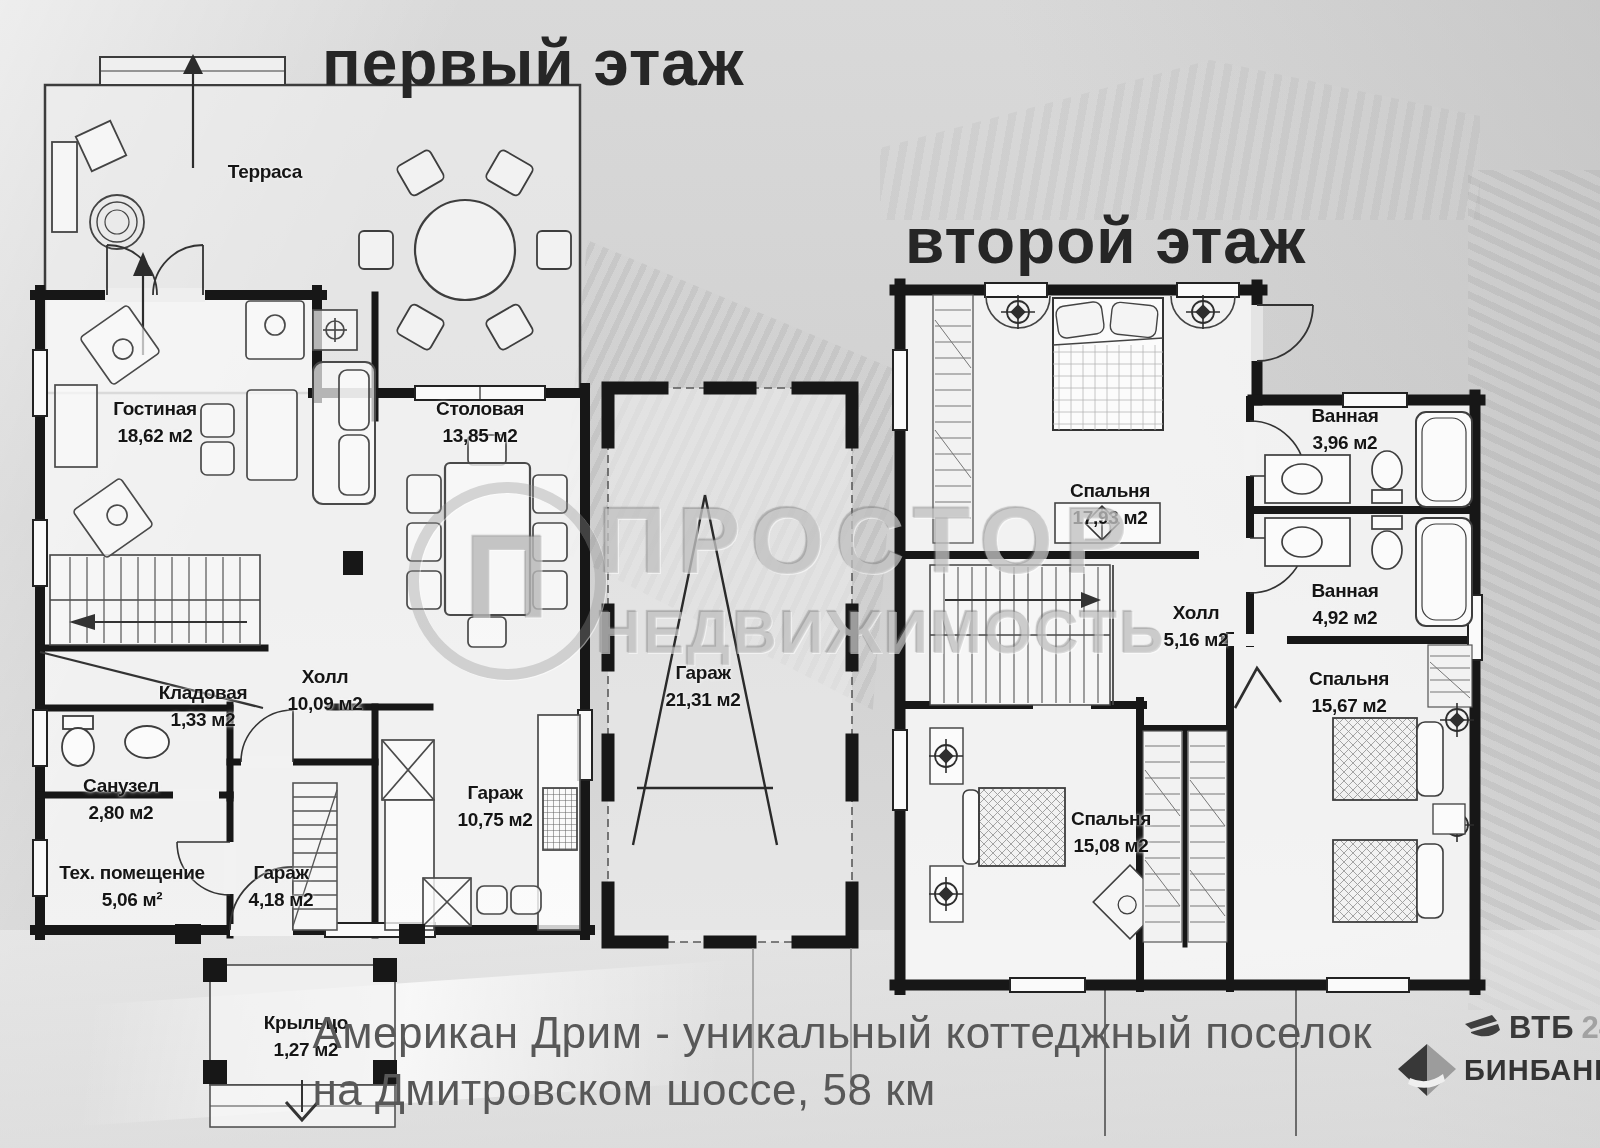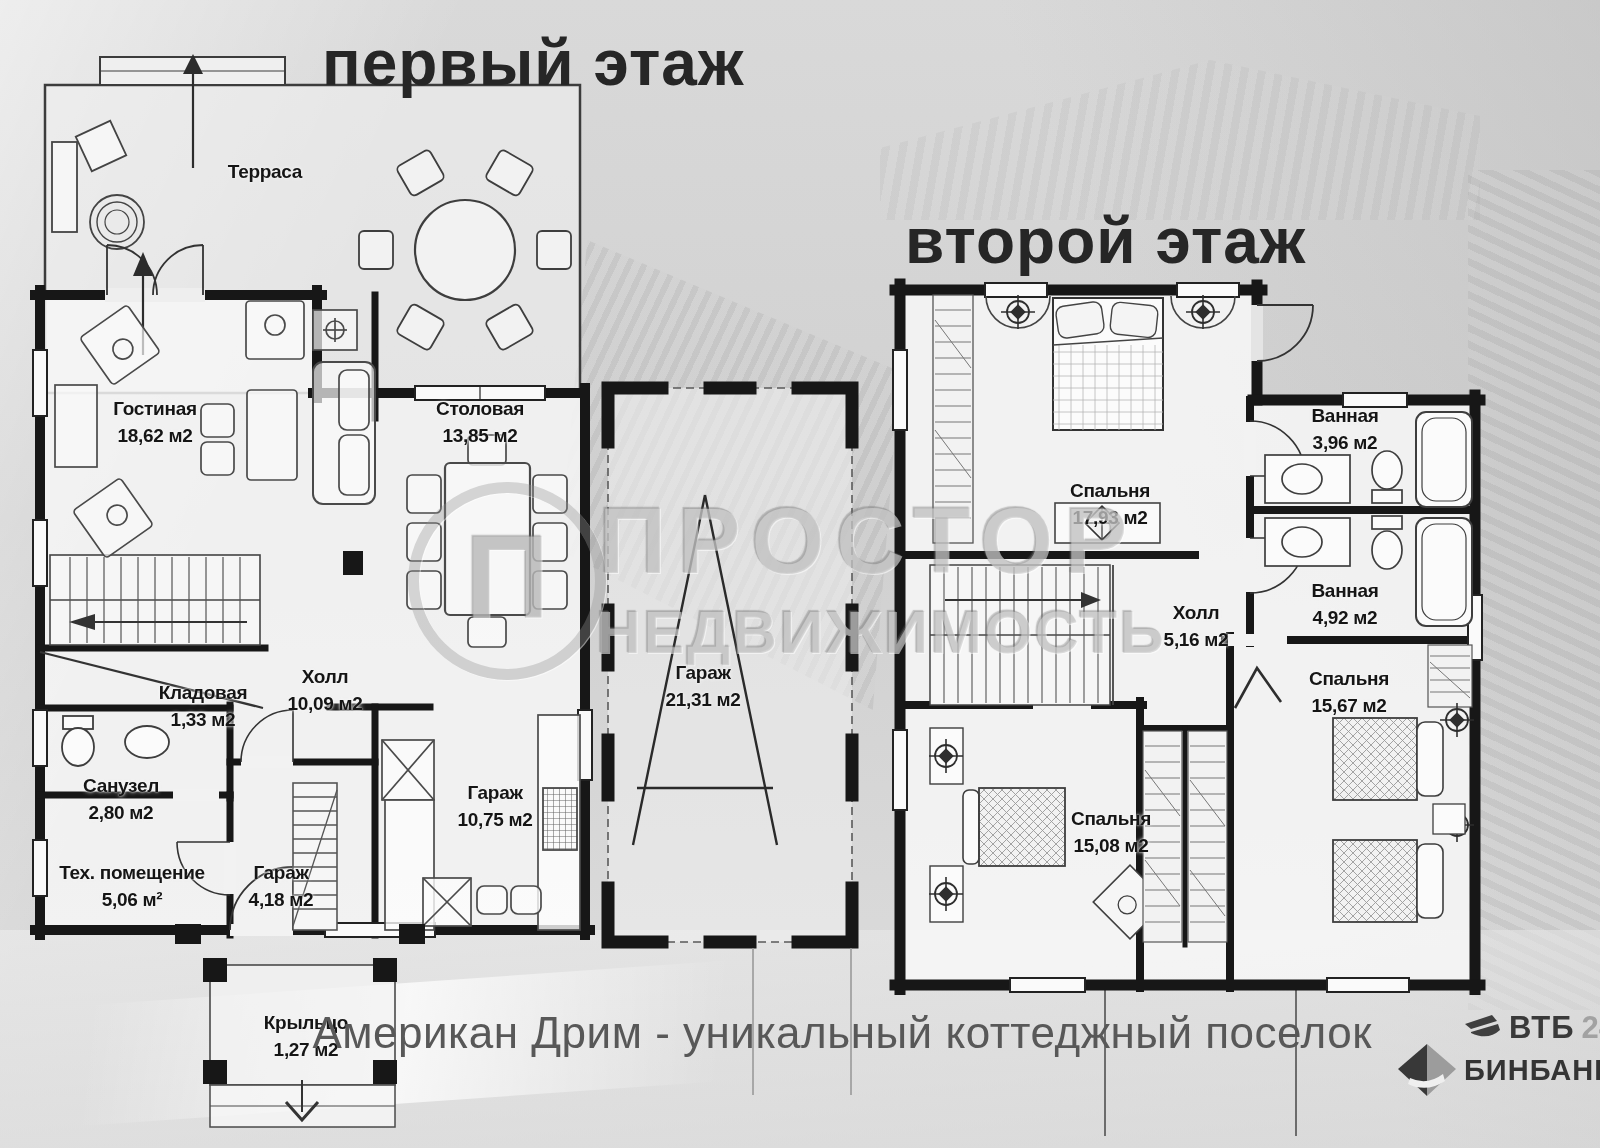--- a/index.html
+++ b/index.html
@@ -614,20 +614,21 @@
 </div>
 
 <div id="watermark">
   <div id="wm-circle">П</div>
   <div id="wm-brand">ПРОСТОР</div>
   <div id="wm-sub">НЕДВИЖИМОСТЬ</div>
 </div>
 
 <div id="caption">
   <div>Американ Дрим - уникальный коттеджный поселок</div>
+  <div>на Дмитровском шоссе, 58 км</div>
 </div>
 
 <div class="bank" id="vtb-block">
   <svg width="40" height="28" viewBox="0 0 40 28">
     <path d="M3,10 L30,1 L35,7 L9,15 Z" fill="#3f3f3f"></path>
     <path d="M9,18 L36,10 L38,16 Q26,27 9,19 Z" fill="#3f3f3f"></path>
   </svg>
   <span id="vtb-text">ВТБ</span>
     <span id="vtb-24">24</span>
 </div>

